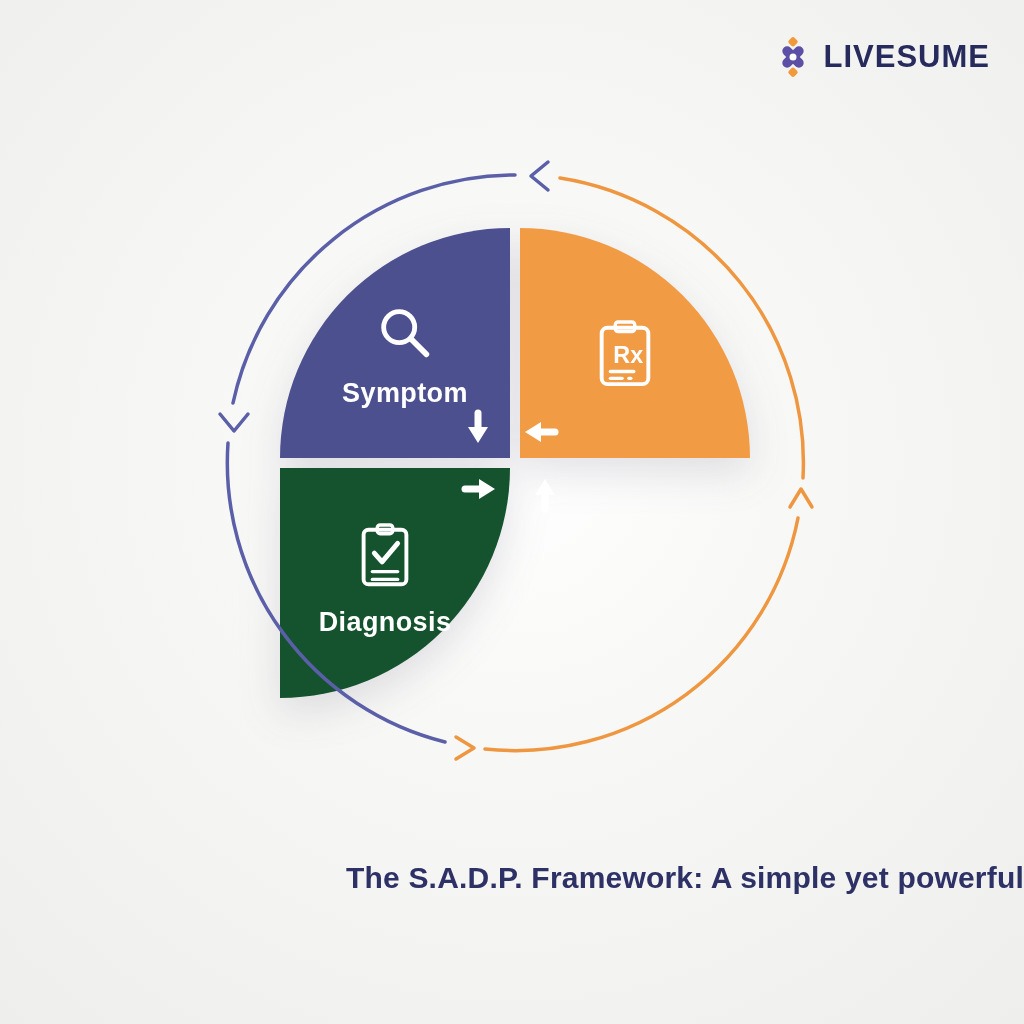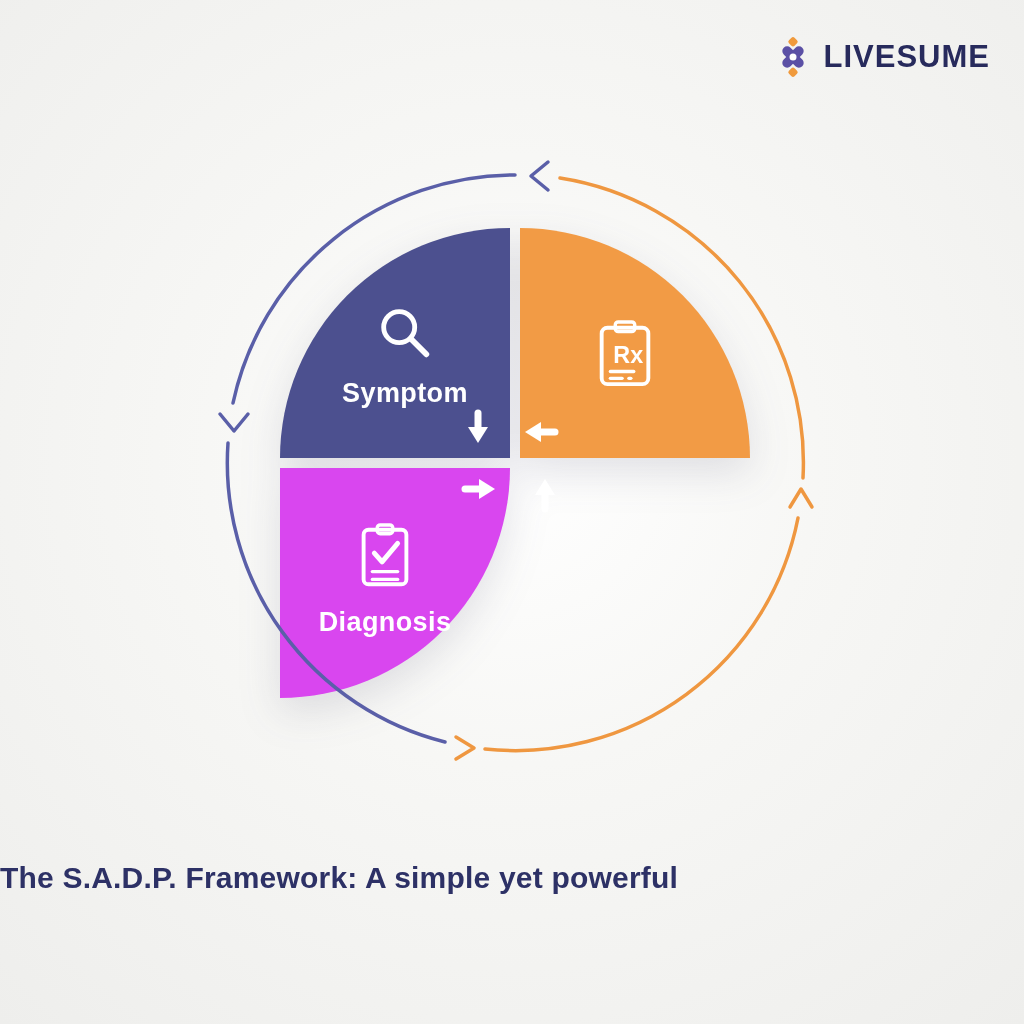--- a/index.html
+++ b/index.html
@@ -20,21 +20,21 @@
   }
   .quad{display:flex;flex-direction:column;align-items:center;justify-content:center;gap:14px;}
   .q-tl{border-radius:230px 0 0 0;padding:24px 0 0 20px;text-align:right;}
   .q-tr{border-radius:0 230px 0 0;padding:24px 20px 0 0;}
   .q-bl{border-radius:0 0 0 230px;padding:0 0 6px 20px;}
   .q-br{border-radius:0 0 230px 0;padding:0 20px 6px 0;}
   .quad-label{color:#ffffff;font-size:27px;font-weight:700;letter-spacing:.4px;}
   .overlay{position:absolute;left:0;top:0;width:1024px;height:1024px;z-index:3;pointer-events:none;}
   
   .caption{
-    position:absolute;left:0;top:856px;width:1024px;text-align:left;
+    position:absolute;left:0;top:856px;width:1024px;text-align:right;
     color:#2d3166;font-size:30px;font-weight:800;line-height:44px;letter-spacing:.2px;
   }
 </style>
 </head>
 <body>
 
 <div class="logo">
   <svg width="42" height="42" viewBox="0 0 48 48">
     <rect x="19.5" y="2" width="9" height="9" rx="2.5" transform="rotate(45 24 6.5)" fill="#f09a3c"></rect>
     <rect x="19.5" y="37" width="9" height="9" rx="2.5" transform="rotate(45 24 41.5)" fill="#f09a3c"></rect>
@@ -60,21 +60,21 @@
       <rect x="22" y="2" width="20" height="10" rx="3" stroke-width="3.5"></rect>
       <rect x="8" y="8" width="48" height="58" rx="6" stroke-width="4"></rect>
       <text x="20" y="44" font-size="24" font-weight="bold" fill="#ffffff" stroke="none" font-family="Liberation Sans, DejaVu Sans, sans-serif">Rx</text>
       <path d="M17 53 L41 53" stroke-width="3.5"></path>
       <path d="M17 60 L29 60" stroke-width="3.5"></path>
       <path d="M36 60 L38 60" stroke-width="3.5"></path>
     </svg>
   </div>
 
 
-  <div class="quad q-br" style="background: #d946ef;">
+  <div class="quad q-br" style="background: #14532d;">
     <svg width="64" height="70" viewBox="0 0 64 72" fill="none" stroke="#ffffff" stroke-linecap="round" stroke-linejoin="round">
       <rect x="24" y="2" width="16" height="9" rx="3" stroke-width="3.5"></rect>
       <rect x="10" y="7" width="44" height="56" rx="5" stroke-width="4"></rect>
       <path d="M21 31 L29 40 L45 21" stroke-width="5"></path>
       <path d="M19 50 L45 50" stroke-width="3.5"></path>
       <path d="M19 58 L45 58" stroke-width="3.5"></path>
     </svg>
     <div class="quad-label">Diagnosis</div>
   </div>
 

